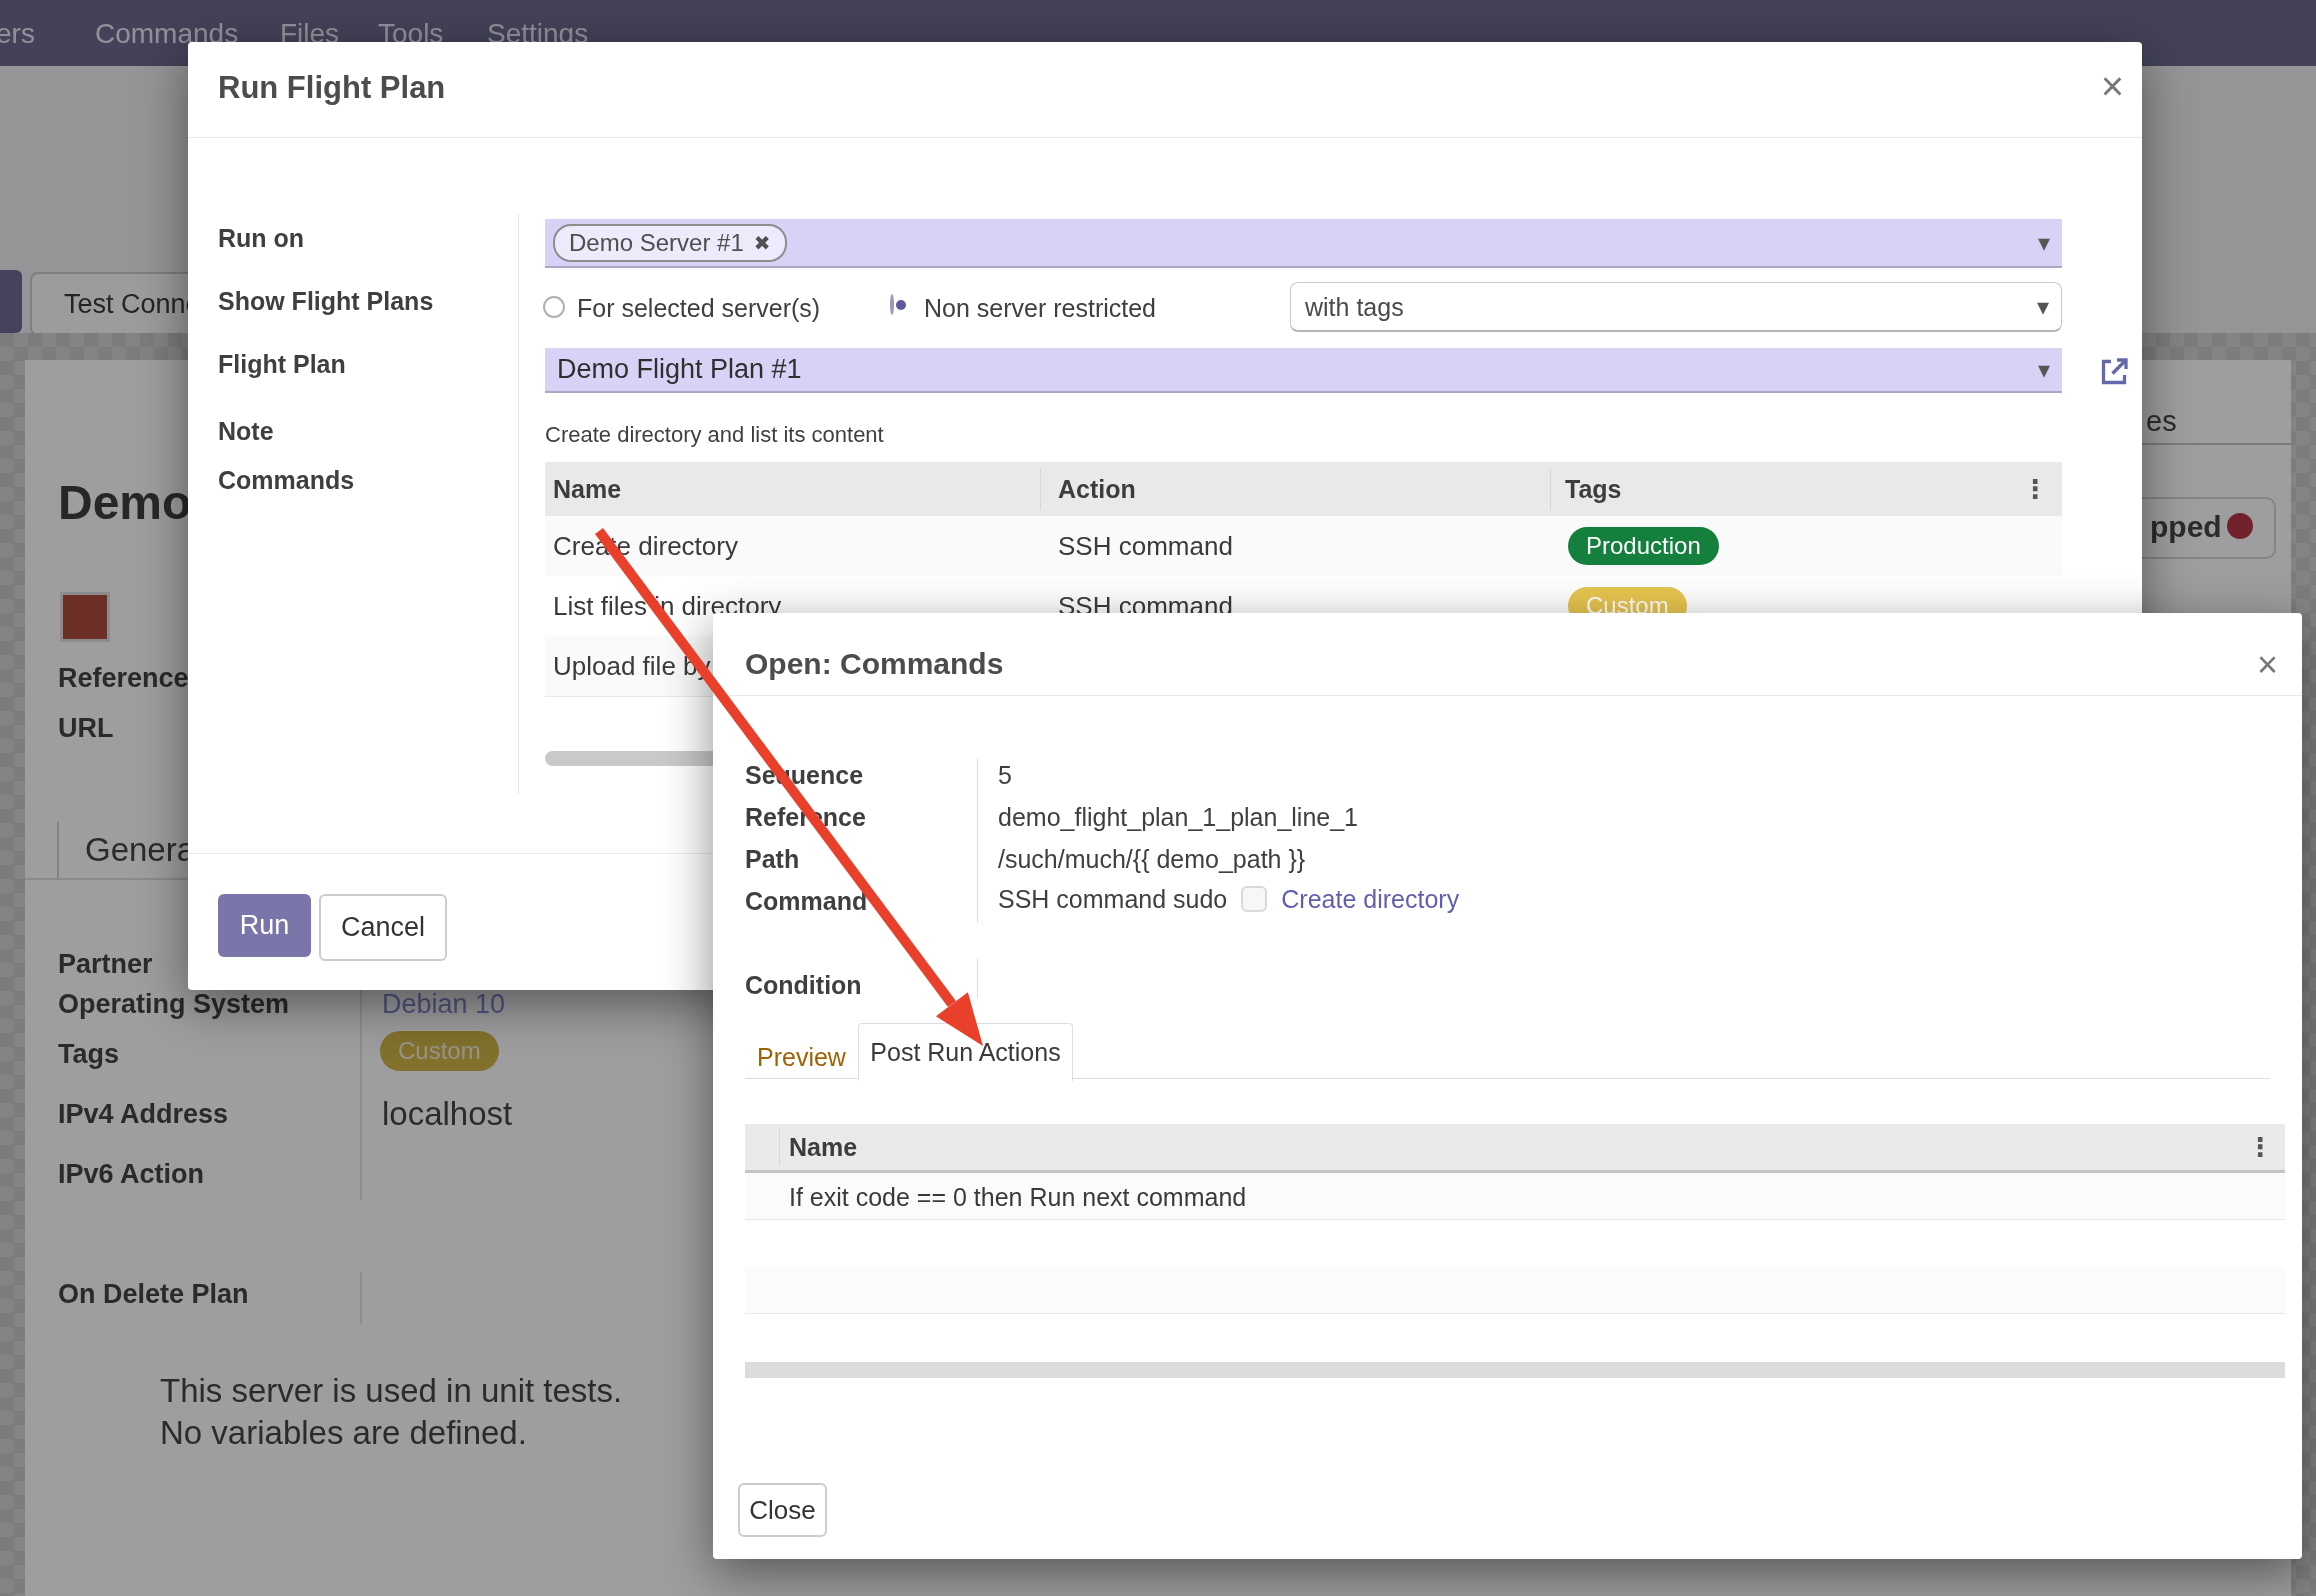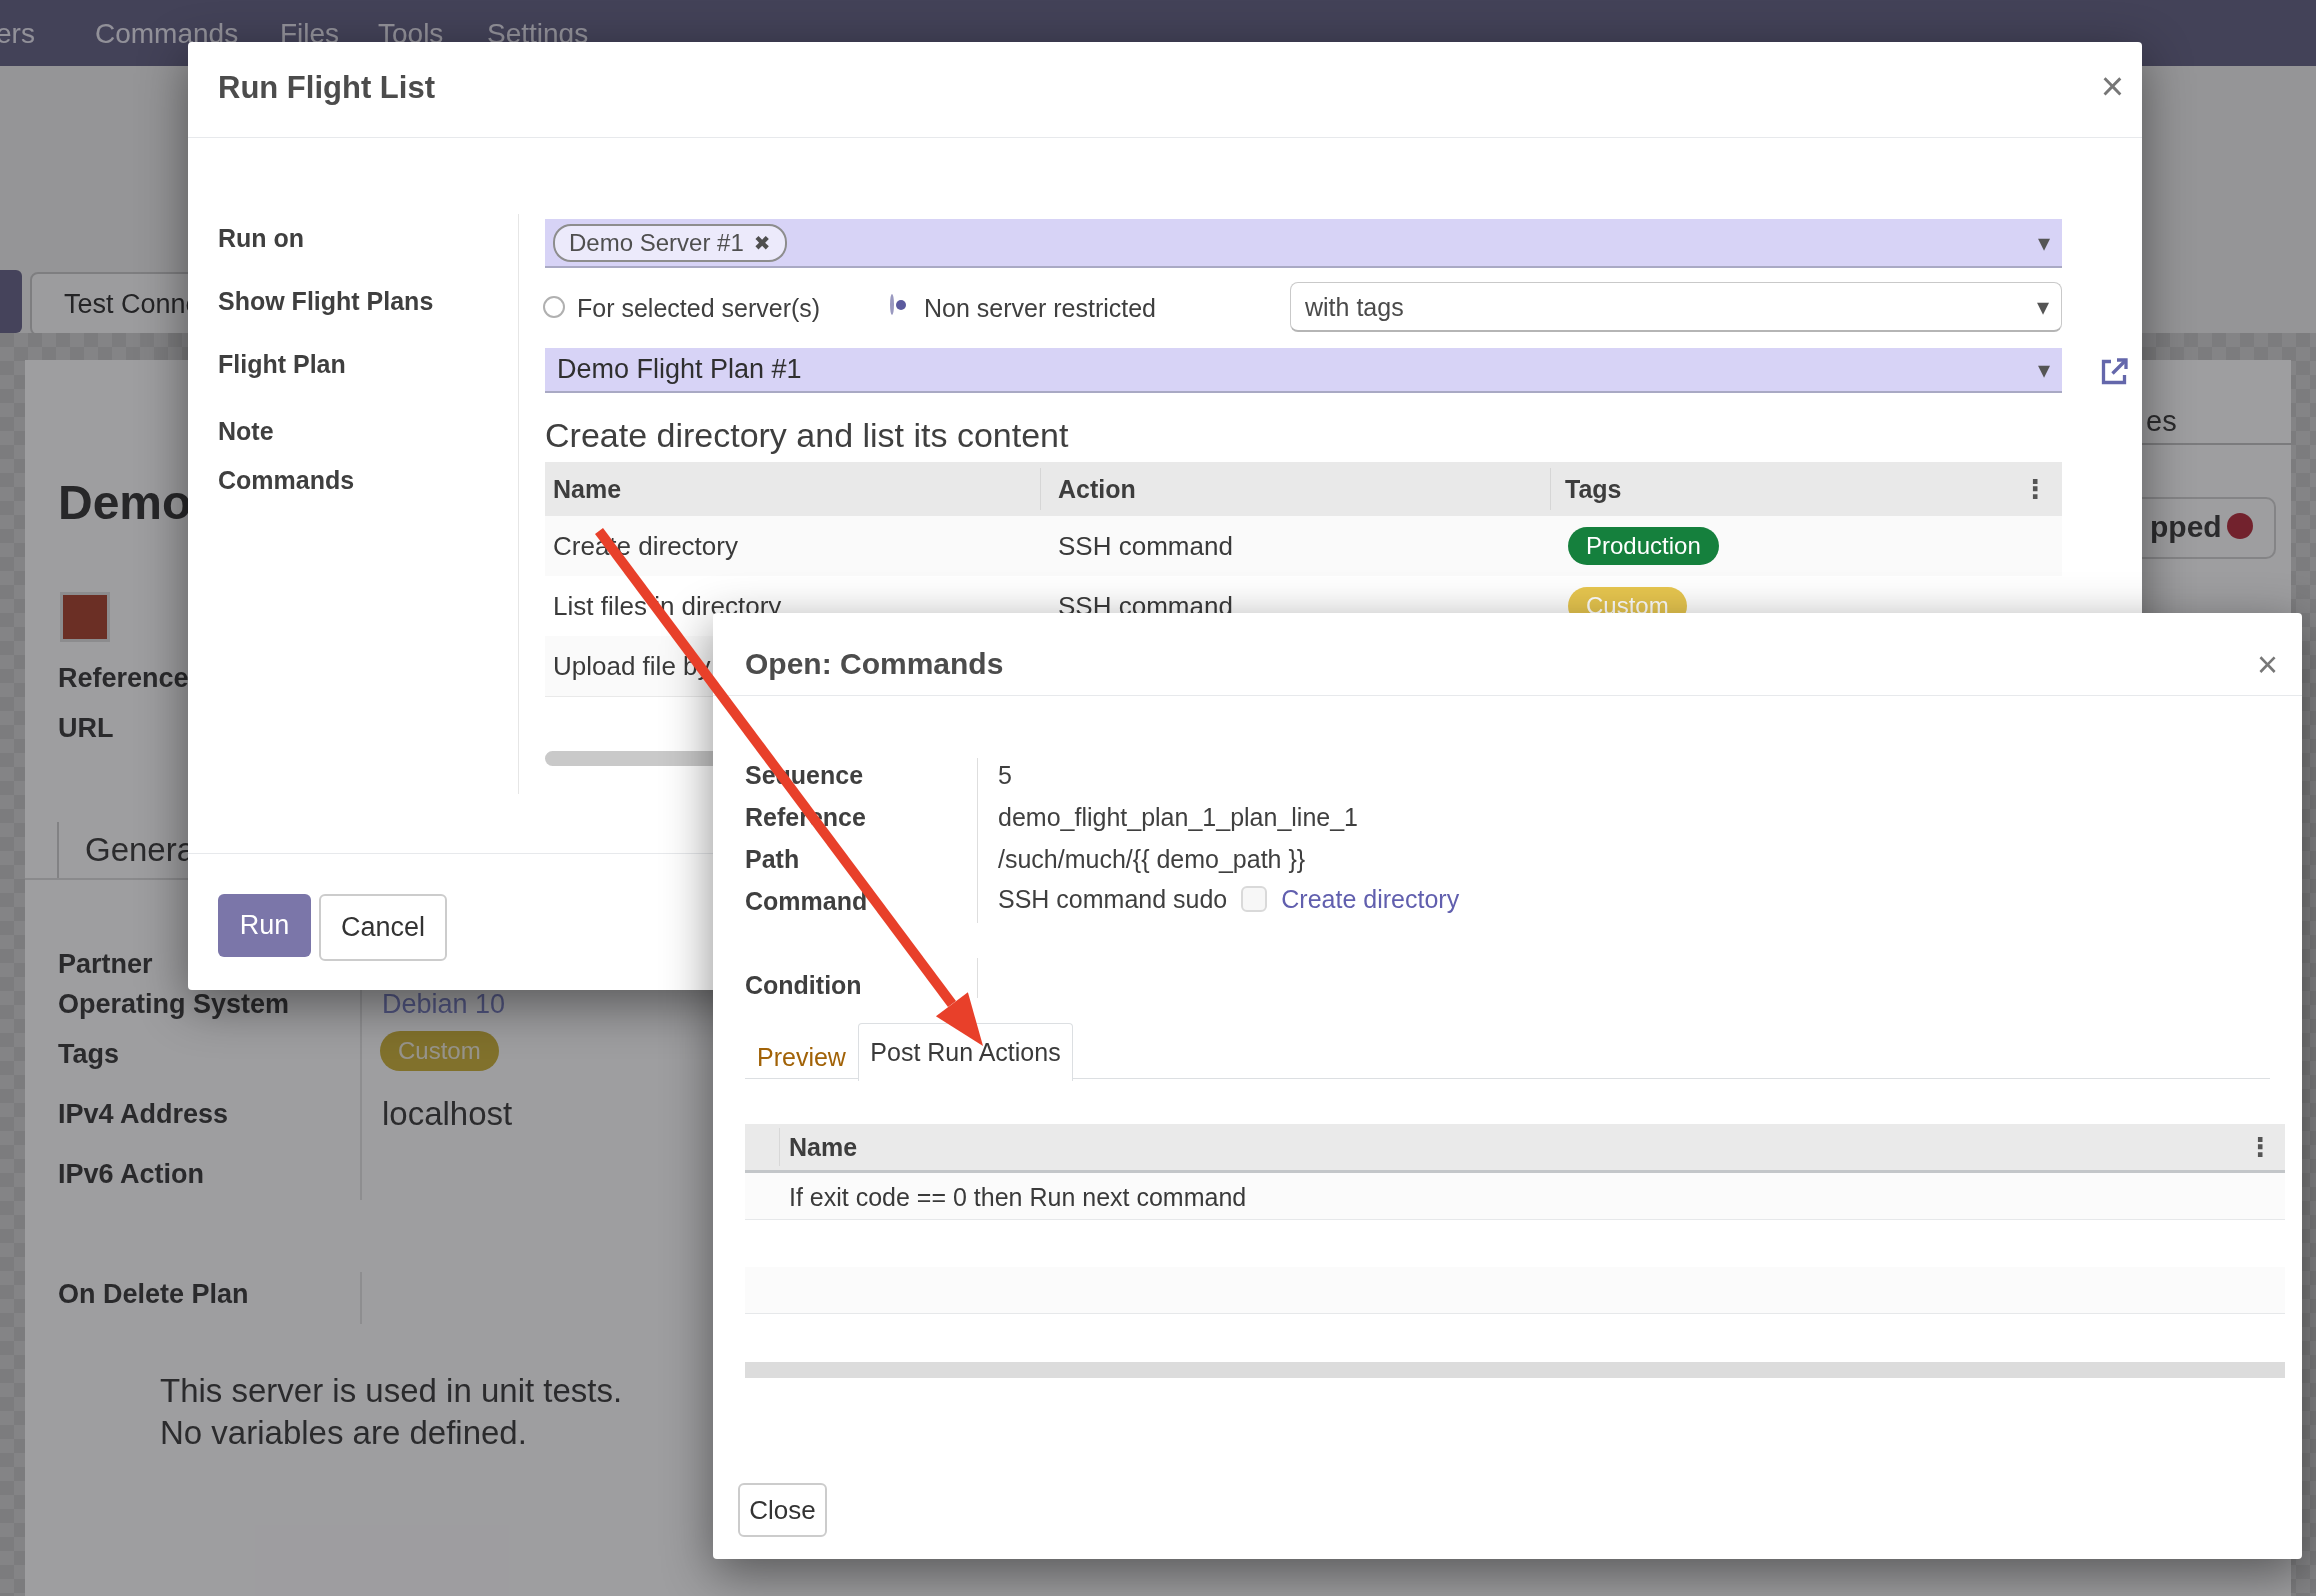--- a/index.html
+++ b/index.html
@@ -97,21 +97,21 @@
 
   <div class="abs pg-val" style="left:2146px;top:405px;font-size:29px;">es</div>
   <div class="abs" style="left:2142px;top:443px;width:149px;height:2px;background:#c4c4c4;"></div>
   <div class="abs" style="left:2060px;top:497px;width:212px;height:58px;border:2px solid #d2d2d2;border-radius:10px;background:#fdfdfd;"></div>
   <div class="abs" style="left:2150px;top:510px;font-size:30px;font-weight:bold;color:#3f3f3f;">pped</div>
   <div class="abs" style="left:2227px;top:513px;width:26px;height:26px;border-radius:50%;background:#b5303e;"></div>
 
   <div class="abs overlay"></div>
 
   <div class="abs modal" style="left:188px;top:42px;width:1954px;height:948px;">
-    <div class="abs m-title" style="left:30px;top:28px;">Run Flight List</div>
+    <div class="abs m-title" style="left:30px;top:28px;">Run Flight Plan</div>
     <div class="abs m-close" style="right:18px;top:26px;">×</div>
     <div class="abs hdiv" style="left:0;top:95px;width:1954px;"></div>
 
     <div class="abs m-label" style="left:30px;top:181px;">Run on</div>
     <div class="abs m-label" style="left:30px;top:244px;">Show Flight Plans</div>
     <div class="abs m-label" style="left:30px;top:307px;">Flight Plan</div>
     <div class="abs m-label" style="left:30px;top:374px;">Note</div>
     <div class="abs m-label" style="left:30px;top:423px;">Commands</div>
     <div class="abs" style="left:330px;top:172px;width:1px;height:580px;background:#e6e6e6;"></div>
 
@@ -138,21 +138,21 @@
     <div class="abs lav" style="left:357px;top:306px;width:1517px;height:43px;">
       <span class="abs" style="left:12px;top:6px;font-size:27px;color:#2f2f2f;">Demo Flight Plan #1</span>
       <span class="caret abs" style="right:12px;top:8px;">▾</span>
     </div>
     <svg class="abs" style="left:1908px;top:312px;" width="36" height="36" viewBox="0 0 24 24" fill="none" stroke="#6467ab" stroke-width="2.2">
       <path d="M10 5 H5 V19 H19 V14"></path>
         <path d="M14 4 H20 V10"></path>
         <path d="M20 4 L11 13"></path>
     </svg>
 
-    <div class="abs m-text" style="left:357px;top:378px;font-size:34px;">Create directory and list its content</div>
+    <div class="abs m-text" style="left:357px;top:378px;font-size:22px;">Create directory and list its content</div>
 
     
     <div class="abs tbl-head" style="left:357px;top:420px;width:1517px;height:54px;">
       <span class="abs" style="left:8px;top:13px;">Name</span>
       <span class="abs" style="left:513px;top:13px;">Action</span>
       <span class="abs" style="left:1020px;top:13px;">Tags</span>
       <span class="abs" style="left:495px;top:6px;width:1px;height:42px;background:#d6d6d6;"></span>
       <span class="abs" style="left:1005px;top:6px;width:1px;height:42px;background:#d6d6d6;"></span>
       <span class="kebab abs" style="right:14px;top:12px;">⋮</span>
     </div>

